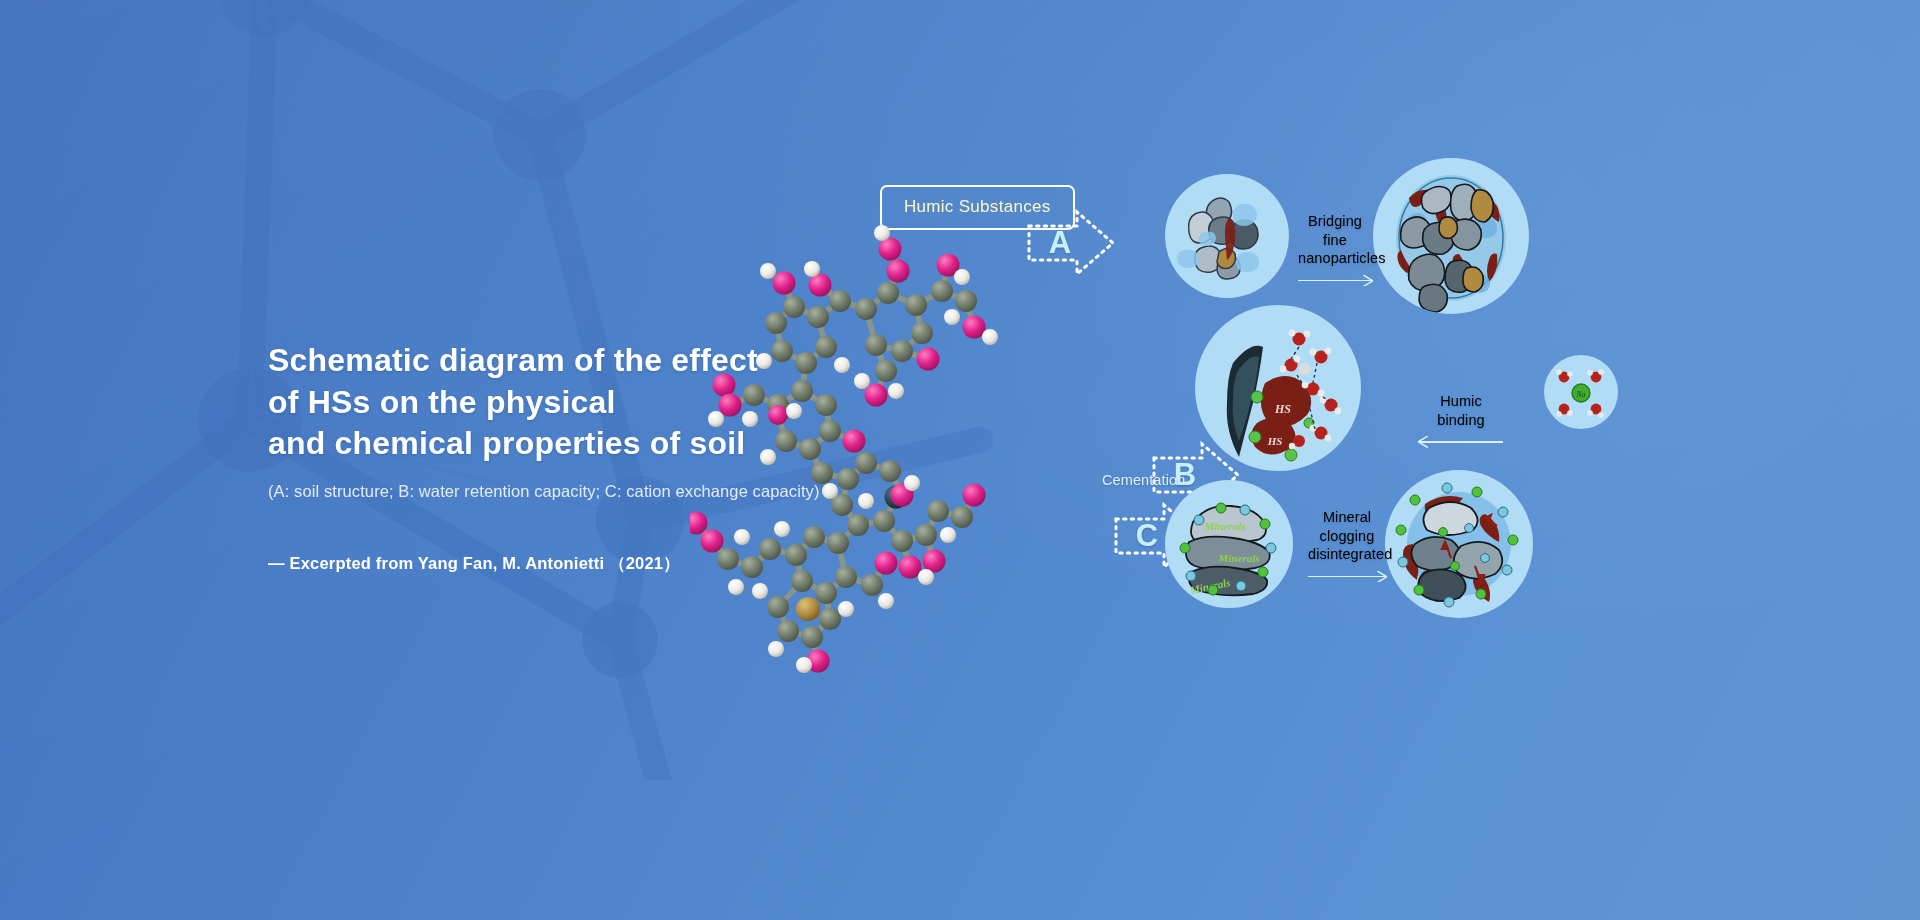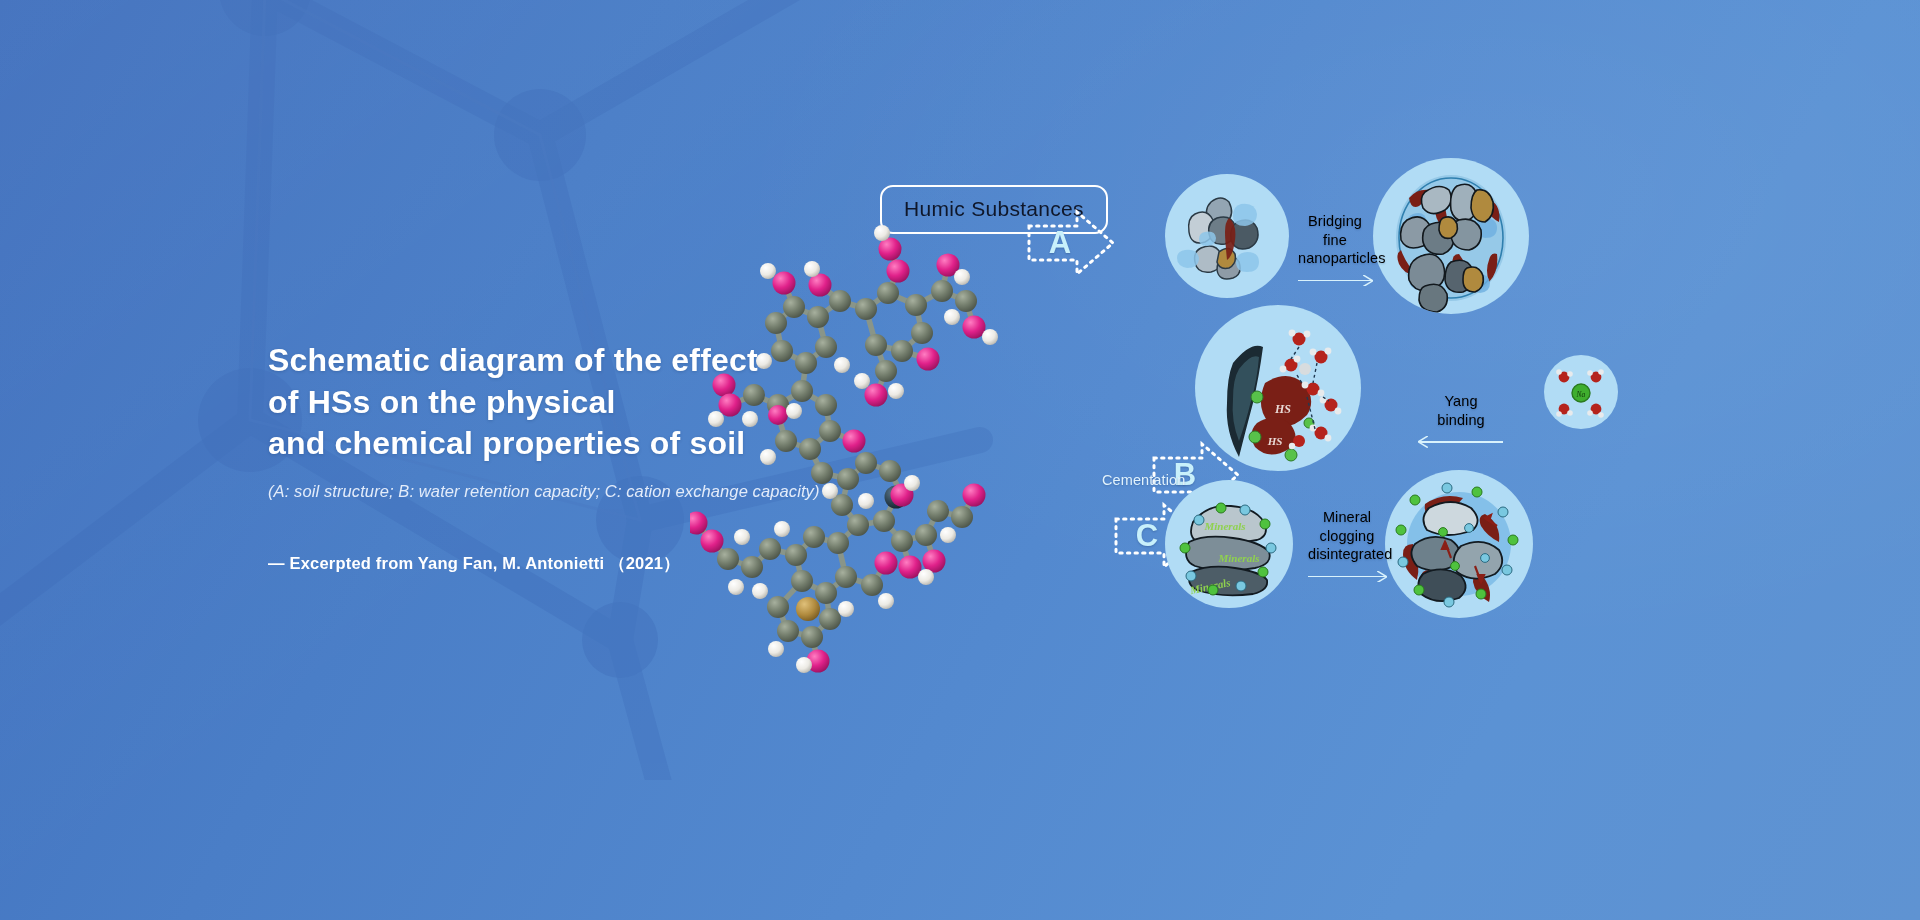--- a/index.html
+++ b/index.html
@@ -35,41 +35,40 @@
     letter-spacing:.2px;
     text-shadow:0 1px 3px rgba(20,50,100,.25);
     white-space:pre-line;
   }
   #subtitle {
     margin-top:17px;
     color:#e3ecfa;
     font-size:16.5px;
     font-weight:400;
     letter-spacing:.1px;
-    font-style:italic;
   }
   #attribution {
     margin-top:52px;
     color:#ffffff;
     font-size:16.5px;
     font-weight:bold;
     letter-spacing:.2px;
   }
 
   
   #diagram { position:absolute; left:820px; top:120px; width:1060px; height:700px; }
 
   
   #hs-pill {
     position:absolute; left:60px; top:65px;
     padding:10px 22px 11px;
     border:2px solid #ffffff;
-    border-radius:13px;
-    color:#0f172a;
-    font-size:21px;
+    border-radius:7px;
+    color:#fef9c3;
+    font-size:17px;
     letter-spacing:.3px;
     white-space:nowrap;
   }
 
   
   #molecule { position:absolute; left:-130px; top:85px; width:360px; height:490px; }
 
   
   .step-arrow { position:absolute; width:92px; height:74px; }
   .step-arrow .glyph {
@@ -644,21 +643,21 @@
 nanoparticles</div>
     <div class="conn-line">
       <div class="shaft"></div>
       <svg class="head right" viewBox="0 0 10 12">
         <path d="M0 0 L10 6 L0 12" fill="none" stroke="#d9f2fc" stroke-width="1.6"></path>
       </svg>
     </div>
   </div>
 
   <div class="conn" id="conn-b">
-    <div class="conn-label">Yang binding</div>
+    <div class="conn-label">Humic binding</div>
     <div class="conn-line">
       <div class="shaft"></div>
       <svg class="head left" viewBox="0 0 10 12">
         <path d="M10 0 L0 6 L10 12" fill="none" stroke="#d9f2fc" stroke-width="1.6"></path>
       </svg>
     </div>
   </div>
 
   <div class="conn" id="conn-c">
     <div class="conn-label">Mineral clogging

